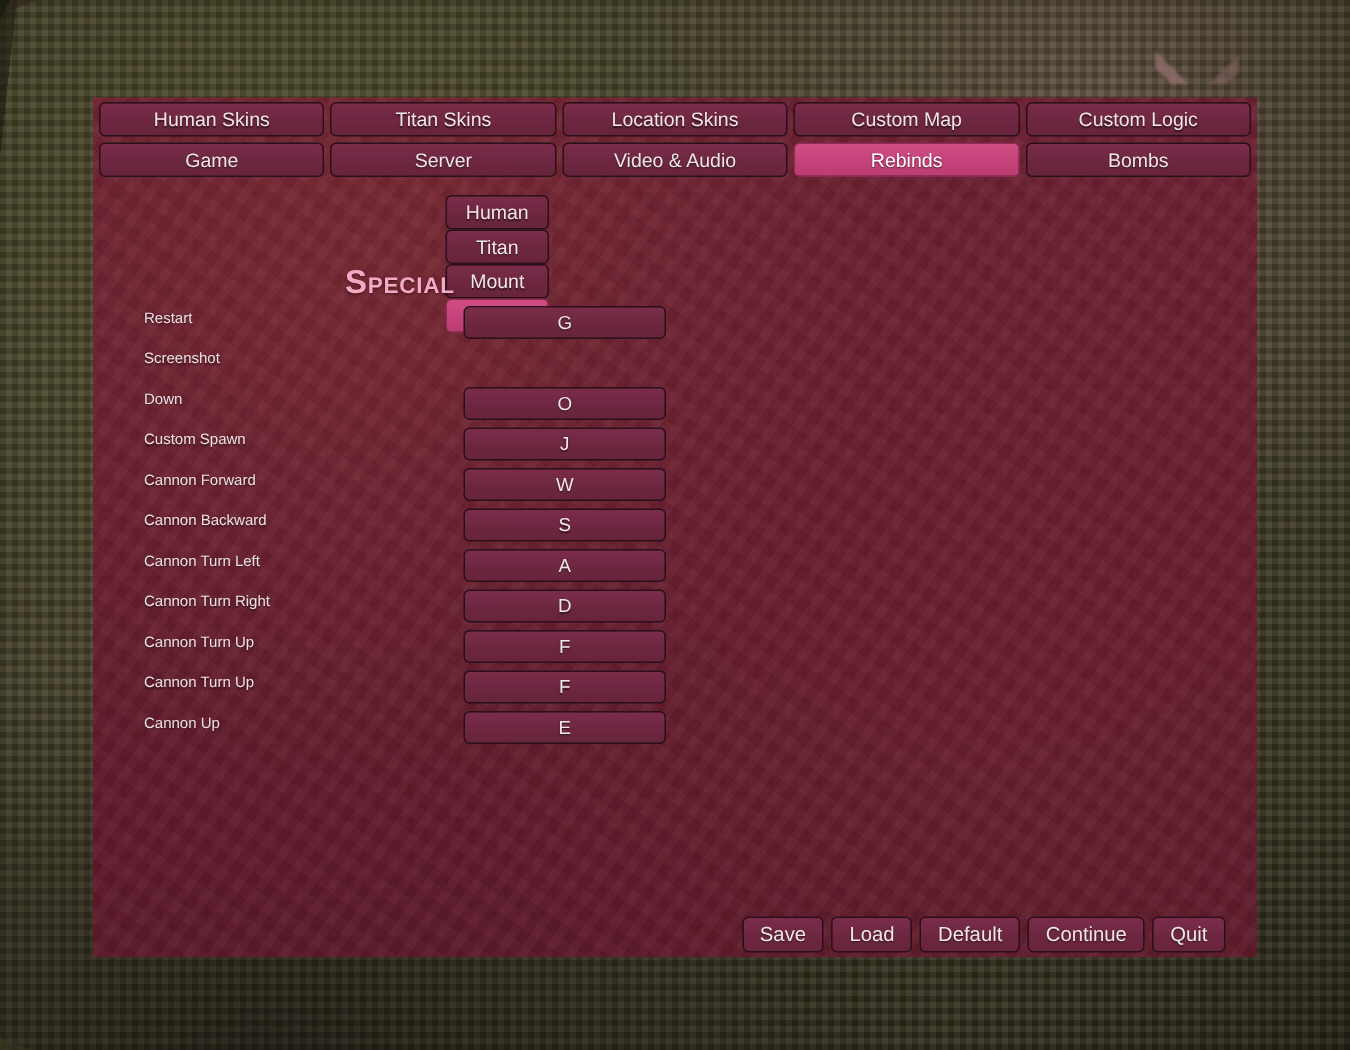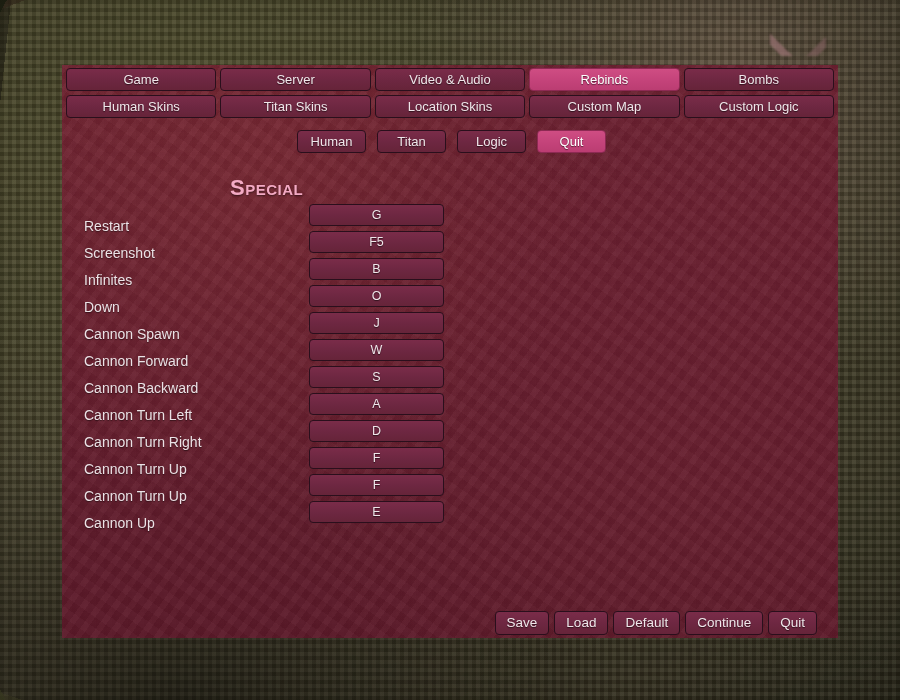--- a/index.html
+++ b/index.html
@@ -94,21 +94,22 @@
     gap: 4px;
   }
   .tab-row { display: flex; gap: 4px; }
   .tab-row .btn { flex: 1 1 0; height: 23px; font-size: 13px; }
 
   
   #subtab-row {
     position: absolute;
     left: 235px; top: 65px;
     display: flex;
-    gap: 11px;
+    gap: 0;
+    flex-direction: column;
   }
   #subtab-row .btn { width: 69px; height: 23px; font-size: 13px; }
 
   
   #section-heading {
     position: absolute;
     left: 168px; top: 110px;
     color: #f4aac4;
     font-size: 22px;
     font-variant: small-caps;
@@ -122,25 +123,24 @@
     position: absolute;
     left: 0; top: 139px;
     width: 776px;
   }
   .rebind-row {
     position: relative;
     height: 27px;
   }
   .rebind-label {
     position: absolute;
-    left: 22px; top: 3px;
+    left: 34px; top: 3px;
     color: #ece2e6;
-    font-size: 14px;
+    font-size: 10px;
     text-shadow: 0 1px 1px rgba(0,0,0,.45);
-    margin-top: 11px;
   }
   .rebind-key {
     position: absolute;
     left: 247px; top: 0;
     width: 135px; height: 22px;
     font-size: 12.5px;
   }
 
   
   #footer-buttons {
@@ -159,64 +159,59 @@
 </head>
 <body>
 
 <div id="backdrop"></div>
 <div id="stone-blob"></div>
 <div id="vignette"></div>
 
 <div id="panel">
 
   <div id="tab-rows">
+    <div class="tab-row">
+        <div class="btn">Human Skins</div>
+        <div class="btn">Titan Skins</div>
+        <div class="btn">Location Skins</div>
+        <div class="btn">Custom Map</div>
+        <div class="btn">Custom Logic</div>
+      </div>
     <div class="tab-row">
         <div class="btn">Game</div>
         <div class="btn">Server</div>
         <div class="btn">Video &amp; Audio</div>
         <div class="btn active">Rebinds</div>
         <div class="btn">Bombs</div>
       </div>
-    <div class="tab-row">
-        <div class="btn">Human Skins</div>
-        <div class="btn">Titan Skins</div>
-        <div class="btn">Location Skins</div>
-        <div class="btn">Custom Map</div>
-        <div class="btn">Custom Logic</div>
-      </div>
   </div>
 
   <div id="subtab-row">
       <div class="btn">Human</div>
       <div class="btn">Titan</div>
-      <div class="btn">Logic</div>
+      <div class="btn">Mount</div>
       <div class="btn active">Quit</div>
     </div>
 
   <div id="section-heading">Special</div>
 
   <div id="rebind-list">
       <div class="rebind-row">
         <div class="rebind-label">Restart</div>
         <div class="btn rebind-key">G</div>
       </div>
       <div class="rebind-row">
         <div class="rebind-label">Screenshot</div>
-        <div class="btn rebind-key">F5</div>
-      </div>
-      <div class="rebind-row">
-        <div class="rebind-label">Infinites</div>
-        <div class="btn rebind-key">B</div>
       </div>
       <div class="rebind-row">
         <div class="rebind-label">Down</div>
         <div class="btn rebind-key">O</div>
       </div>
       <div class="rebind-row">
-        <div class="rebind-label">Cannon Spawn</div>
+        <div class="rebind-label">Custom Spawn</div>
         <div class="btn rebind-key">J</div>
       </div>
       <div class="rebind-row">
         <div class="rebind-label">Cannon Forward</div>
         <div class="btn rebind-key">W</div>
       </div>
       <div class="rebind-row">
         <div class="rebind-label">Cannon Backward</div>
         <div class="btn rebind-key">S</div>
       </div>

